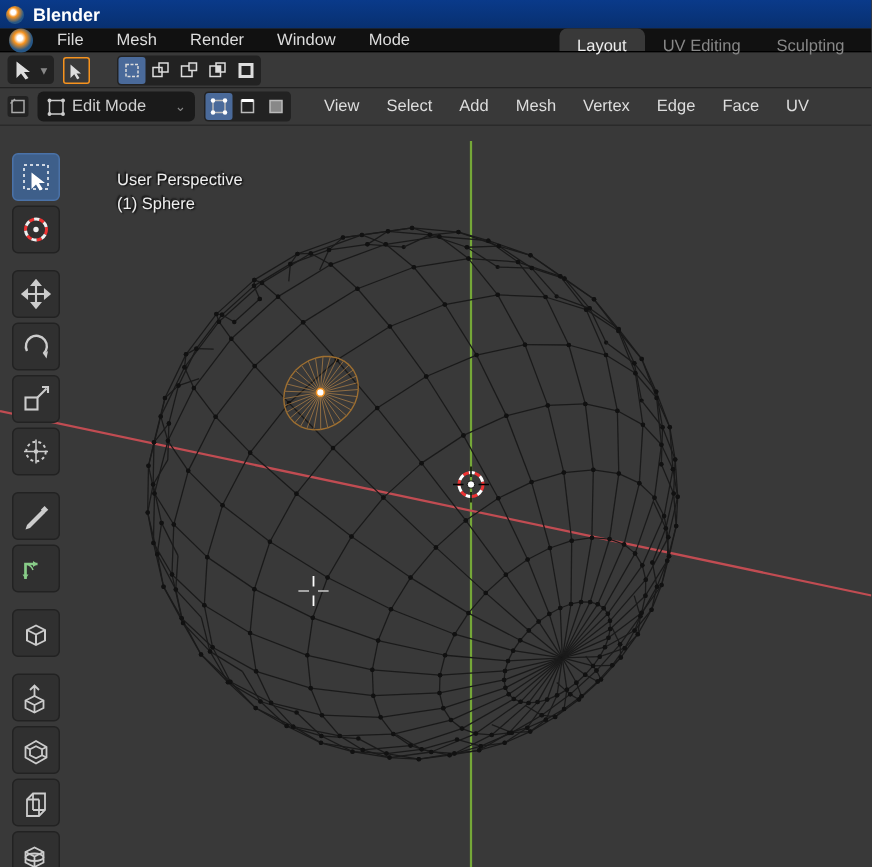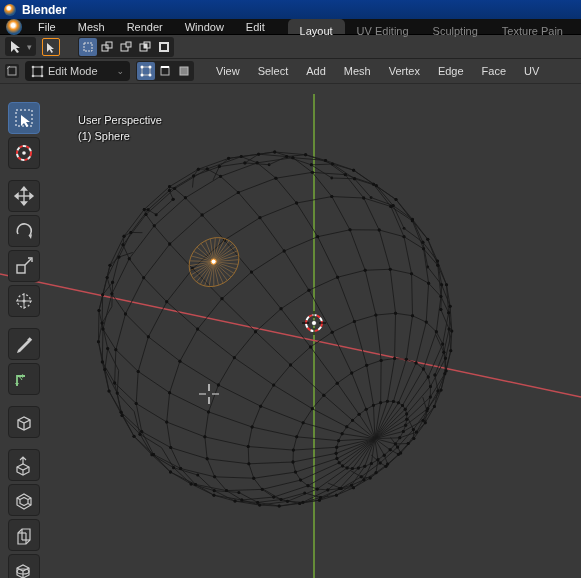--- a/index.html
+++ b/index.html
@@ -167,27 +167,26 @@
   <div class="logo"></div>
   <div class="title">Blender</div>
 </div>
 
 <div class="menubar">
   <div class="blender-icon"></div>
   <div class="menuitem">File</div>
   <div class="menuitem">Mesh</div>
   <div class="menuitem">Render</div>
   <div class="menuitem">Window</div>
-  <div class="menuitem">Edit</div>
+  <div class="menuitem">Mode</div>
   <div class="spacer"></div>
   <div class="workspace-tabs">
     <div class="tab active">Layout</div>
     <div class="tab">UV Editing</div>
     <div class="tab">Sculpting</div>
-    <div class="tab">Texture Pain</div>
   </div>
 </div>
 
 <div class="header2">
   <div class="cursor-dd">
     <svg width="15" height="15">
         <path d="M2 2 L2 13 L5 10 L8 14 L10 13 L7 9 L11 9 Z" fill="#ddd"></path>
       </svg>
     <span style="color:#888;font-size:9px">▾</span>
   </div>

